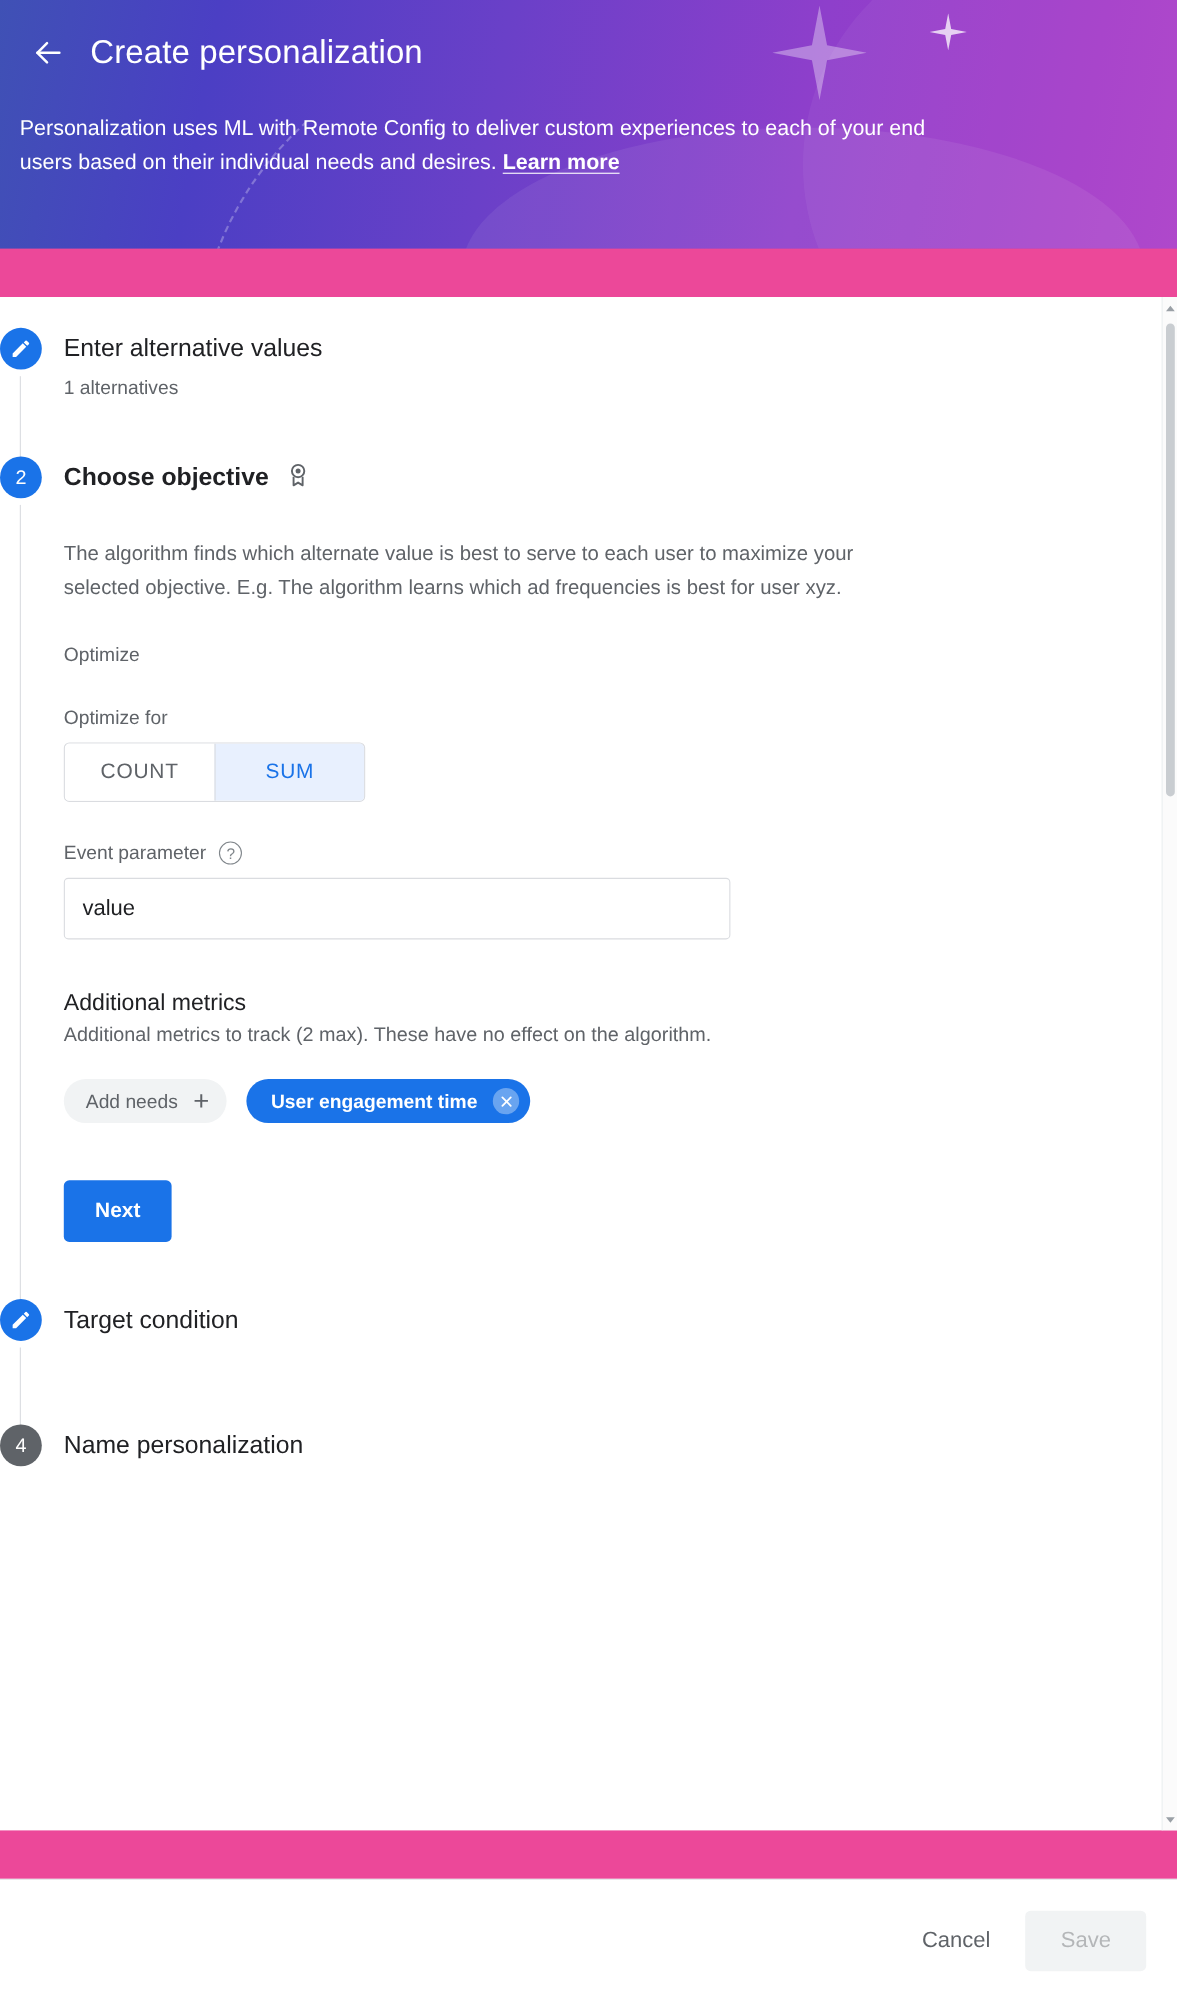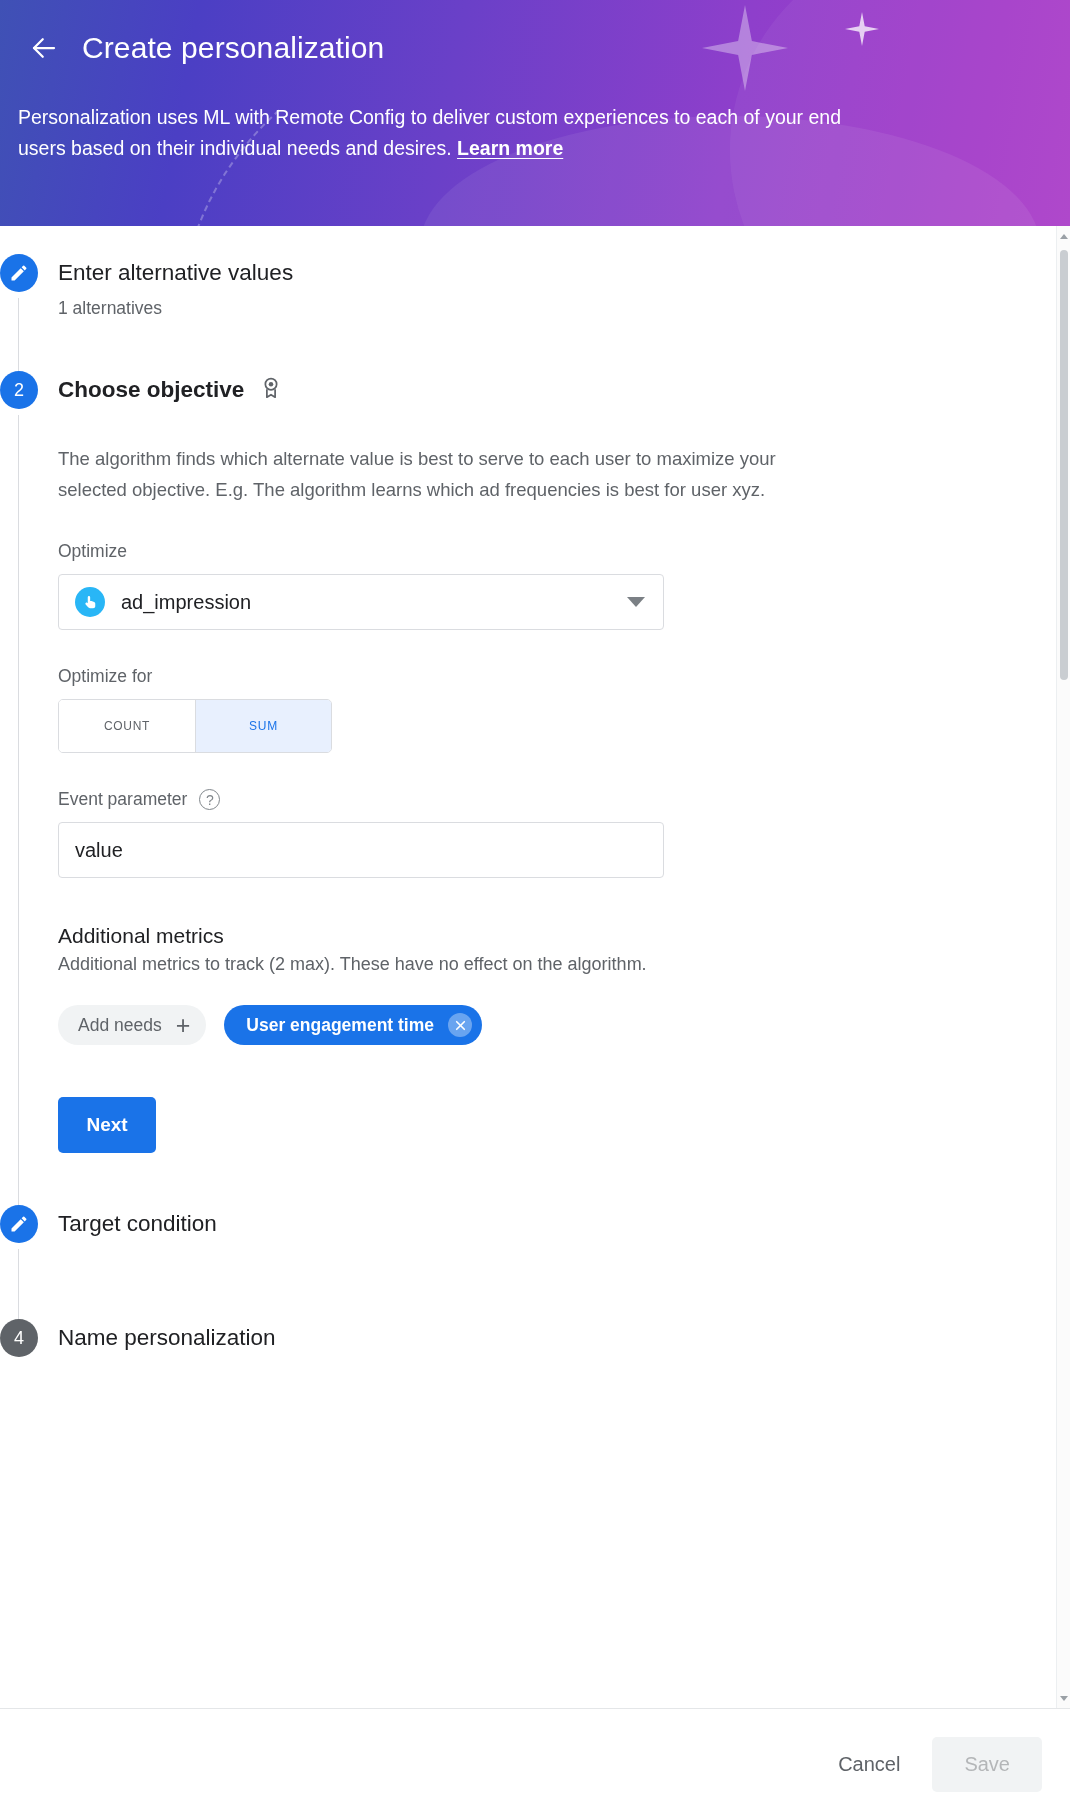--- a/index.html
+++ b/index.html
@@ -7,23 +7,24 @@
     width: 1070px;
     height: 1820px;
     font-family: "Liberation Sans", sans-serif;
     background: #ffffff;
     overflow: hidden;
   }
   .screen {
     position: relative;
     width: 1070px;
     height: 1820px;
-    background: #ef4444;
+    background: #ec4899;
     display: flex;
     flex-direction: column;
+    gap: 44px;
   }
 
   
   .hero {
     position: relative;
     height: 226px;
     flex: 0 0 226px;
     overflow: hidden;
     background: linear-gradient(100deg, #3f51b5 0%, #4b3fc4 18%, #6a40c8 42%, #8e3fcb 68%, #a23bc9 88%, #ab3fc9 100%);
   }
@@ -253,21 +254,21 @@
   .segmented {
     display: inline-flex;
     border: 1px solid #dadce0;
     border-radius: 5px;
     overflow: hidden;
     height: 54px;
   }
   .seg {
     display: flex; align-items: center; justify-content: center;
     padding: 0 24px;
-    font-size: 12px;
+    font-size: 19px;
     letter-spacing: .7px;
     cursor: pointer;
     min-width: 136px;
     background: #fff;
     color: #5f6368;
   }
   .seg + .seg { border-left: 1px solid #dadce0; }
   .seg.selected {
     background: #e8f0fe;
     color: #1a73e8;
@@ -459,29 +460,20 @@
                 </svg>
               </span>
             </div>
 
             <div class="panel">
               <div class="panel-desc">The algorithm finds which alternate value is best to serve to each user to maximize your selected objective. E.g. The algorithm learns which ad frequencies is best for user xyz.</div>
 
               
               <div class="field-block">
                 <div class="field-label">Optimize</div>
-                <div class="select-box">
-                  <span class="obj-icon">
-                    <svg width="18" height="18" viewBox="0 0 24 24" fill="#ffffff">
-                      <path d="M9 11.5V5.5a1.6 1.6 0 0 1 3.2 0v5.3h.9c.6 0 1.2.1 1.8.3l2.6.9c.9.3 1.5 1.2 1.5 2.2v3.3c0 1.5-1.2 2.7-2.7 2.7h-4.4c-.9 0-1.8-.4-2.4-1.1l-3.3-3.9a1.5 1.5 0 0 1 .3-2.2c.5-.3 1.2-.3 1.7.1l.8.7z"></path>
-                    </svg>
-                  </span>
-                  <span class="select-value">ad_impression</span>
-                  <span class="select-arrow"></span>
-                </div>
               </div>
 
               
               <div class="field-block">
                 <div class="field-label">Optimize for</div>
                 <div class="segmented">
                   <div class="seg">COUNT</div>
                   <div class="seg selected">SUM</div>
                 </div>
               </div>

